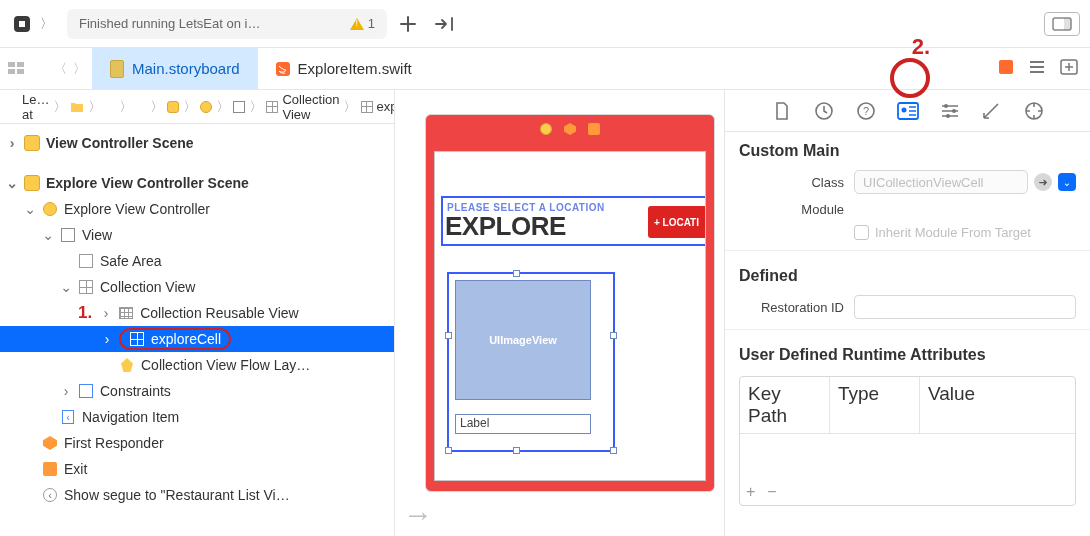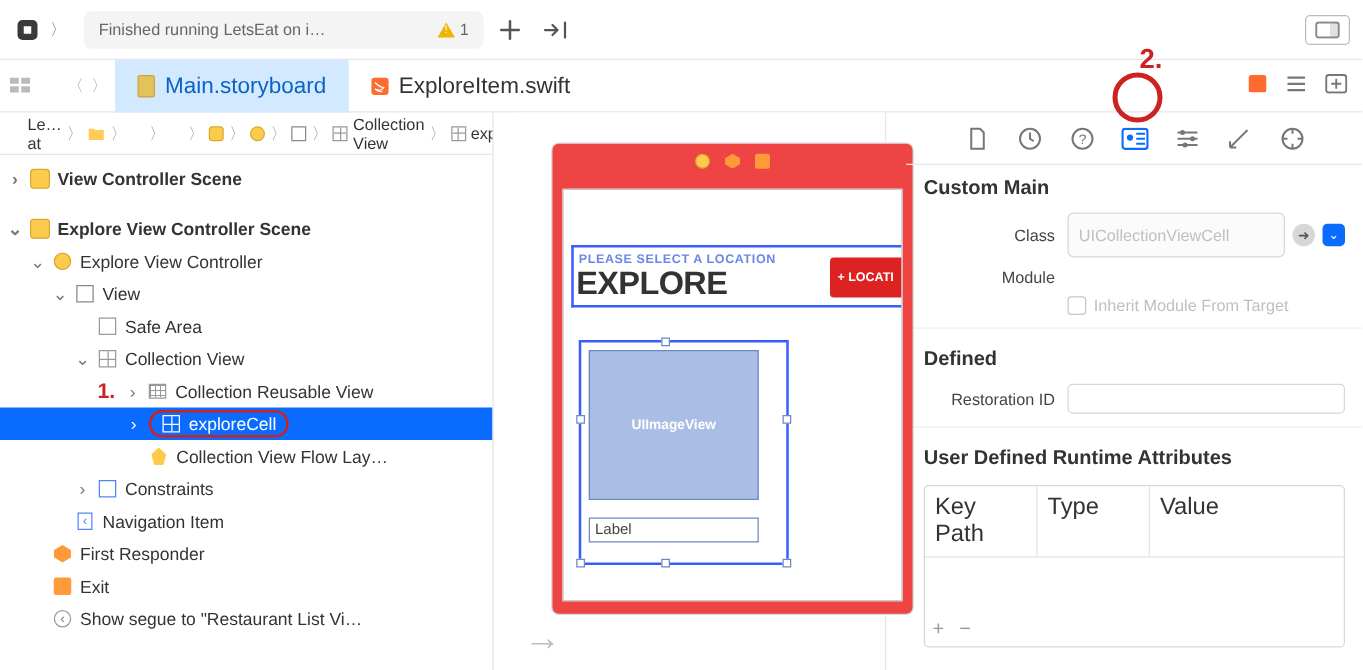--- a/index.html
+++ b/index.html
@@ -16,33 +16,33 @@
     .warn-triangle { width: 0; height: 0; border-left: 7px solid transparent; border-right: 7px solid transparent; border-bottom: 12px solid #f0b400; display: inline-block; position: relative; }
     .warn-triangle::after { content: "!"; position: absolute; left: -2px; top: 0px; width: 4px; font-size: 9px; color: #fff; text-align: center; }
     .rt-btn { width: 30px; height: 30px; display:flex; align-items:center; justify-content:center; color:#555; }
     .topbar-spacer { flex: 1; }
     .card-toggle { width: 36px; height: 24px; border: 1px solid #bbb; border-radius: 4px; display:flex; align-items:center; justify-content:center; }
 
     
     .tabbar { height: 42px; display: flex; align-items: center; border-bottom: 1px solid #e6e6e6; }
     .tabbar-left { width: 48px; display:flex; align-items:center; gap:6px; padding-left:8px; color:#888; }
     .navarrows { display:flex; gap:6px; padding: 0 6px; color:#aaa; }
-    .tab { height: 42px; display:flex; align-items:center; gap:8px; padding: 0 18px; font-size: 18px; }
+    .tab { height: 42px; display:flex; align-items:center; gap:8px; padding: 0 18px; font-size: 15px; }
     .tab.active { background: #d3e9ff; color: #0b63c5; }
     .tab .sbicon { width:14px; height:18px; background:#e3c25b; border:1px solid #c8a83c; border-radius:2px; }
     .tab.swift .swicon { width:14px; height:14px; }
     .tabbar-spacer { flex:1; }
     .tabbar-right { display:flex; gap:14px; padding-right:12px; color:#666; align-items:center; }
 
     
     .annot2 { position: absolute; right: 160px; top: 34px; font-weight: 700; font-size: 22px; color: #cc2222; z-index: 30; }
     .annot2-circle { position: absolute; right: 160px; top: 58px; width: 40px; height: 40px; border: 4px solid #cc2222; border-radius: 20px; z-index: 29; }
 
     
-    .body { display:flex; height: calc(536px - 48px - 42px); gap: 16px; }
+    .body { display:flex; height: calc(536px - 48px - 42px); }
 
     
     .outline { width: 395px; border-right: 1px solid #e6e6e6; display:flex; flex-direction:column; }
     .jumpbar { height: 34px; border-bottom: 1px solid #e6e6e6; display:flex; align-items:center; padding: 0 6px; gap: 4px; font-size: 13px; color:#333; overflow:hidden; }
     .jumpbar .jchev { color:#999; }
     .jumpbar .jicon { width:14px; height:14px; display:inline-flex; align-items:center; justify-content:center; }
     .jumpbar-spacer { flex:1; }
     .tree { flex:1; overflow:auto; padding: 6px 0; font-size: 14px; }
     .row { display:flex; align-items:center; gap:6px; height:26px; padding-right:6px; white-space:nowrap; }
     .row .disc { width:12px; text-align:center; color:#777; }
@@ -94,21 +94,21 @@
 
     
     .inspector { width:365px; display:flex; flex-direction:column; }
     .insp-tabs { height:42px; border-bottom:1px solid #e6e6e6; display:flex; align-items:center; justify-content:center; gap:20px; color:#666; position:relative; }
     .insp-tabs .it { width:22px; height:22px; display:flex; align-items:center; justify-content:center; }
     .insp-tabs .it.active svg { color:#0a6cff; }
     .section-title { font-size:16px; font-weight:700; padding:10px 14px 6px; color:#333; }
     .field { display:flex; align-items:center; padding:4px 14px; gap:10px; font-size:13px; }
     .field label { width:105px; text-align:right; color:#444; }
     .field .val { flex:1; display:flex; align-items:center; }
-    .combo { flex:1; height:36px; border:1px solid #d7d7d7; border-radius:5px; padding:0 8px; background:#fbfbfb; color:#bfbfbf; display:flex; align-items:center; }
+    .combo { flex:1; height:24px; border:1px solid #d7d7d7; border-radius:5px; padding:0 8px; background:#fbfbfb; color:#bfbfbf; display:flex; align-items:center; }
     .combo.light { color:#bfbfbf; }
     .combo-arrow { width:18px;height:18px;border-radius:4px;background:#0a6cff;color:#fff;display:flex;align-items:center;justify-content:center;font-size:10px;margin-left:6px; }
     .combo-jump { width:18px;height:18px;border-radius:9px;background:#d7d7d7;color:#555;display:flex;align-items:center;justify-content:center;font-size:11px;margin-left:6px; }
     .combo-step { width:14px;height:20px;border:1px solid #d7d7d7;border-radius:3px;margin-left:4px;display:flex;flex-direction:column; }
     .check { width:15px;height:15px;border:1px solid #c6c6c6;border-radius:3px;display:inline-block;margin-right:6px; }
     .text-input { flex:1; height:24px; border:1px solid #d7d7d7; border-radius:4px; background:#fff; }
     .hr { height:1px;background:#eee;margin:6px 0; }
 
     .udr-table { margin:6px 14px; border:1px solid #d7d7d7; border-radius:4px; height:130px; position:relative; }
     .udr-head { display:flex; border-bottom:1px solid #e4e4e4; font-size:19px; }

